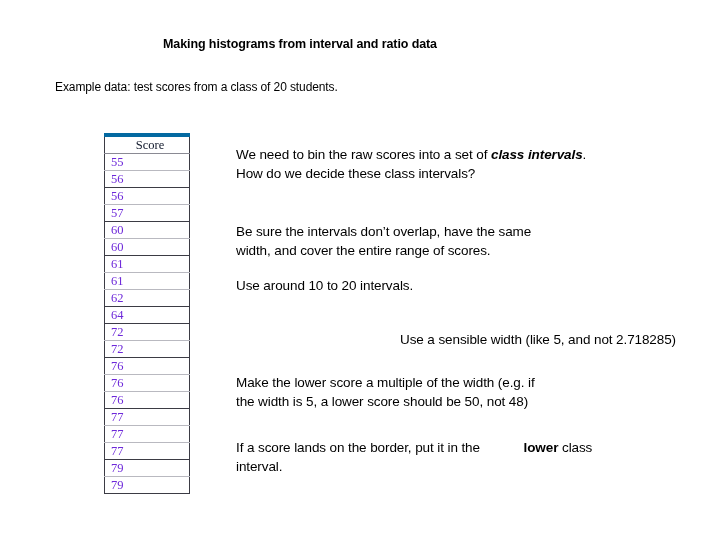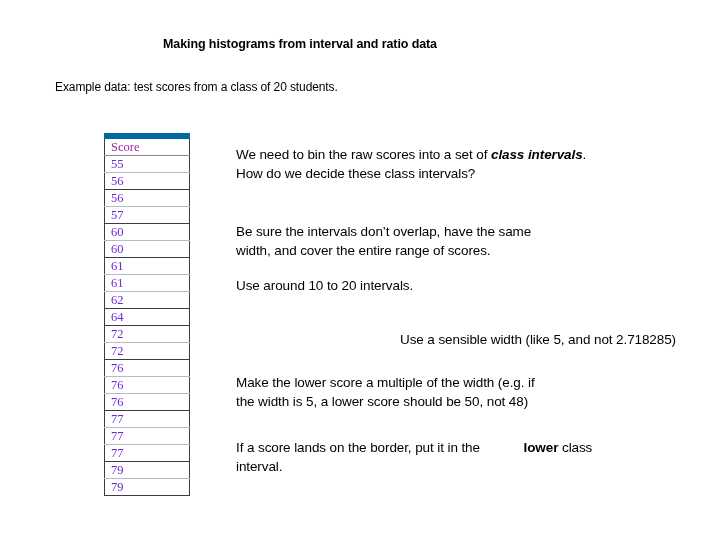--- a/index.html
+++ b/index.html
@@ -71,22 +71,23 @@
     line-height: 16px;
     color: #6d28d9;
     border-left: 1px solid #3b3b44;
     border-right: 1px solid #3b3b44;
     border-bottom: 1px solid #b9b9c0;
     vertical-align: middle;
     white-space: nowrap;
     background: #ffffff;
   }
   table.score-table tr:first-child td {
-    border-top: 6px solid #0369a1;
-    color: #a21caf;
+    border-top: 4px solid #0369a1;
+    color: #0f172a;
+    text-align: center;
   }
   table.score-table tr.hdr td {
     border-bottom: 1px solid #8a8a93;
   }
   table.score-table tr.dark td {
     border-bottom: 1px solid #3b3b44;
   }
   table.score-table tr:last-child td {
     border-bottom: 1px solid #3b3b44;
   }

